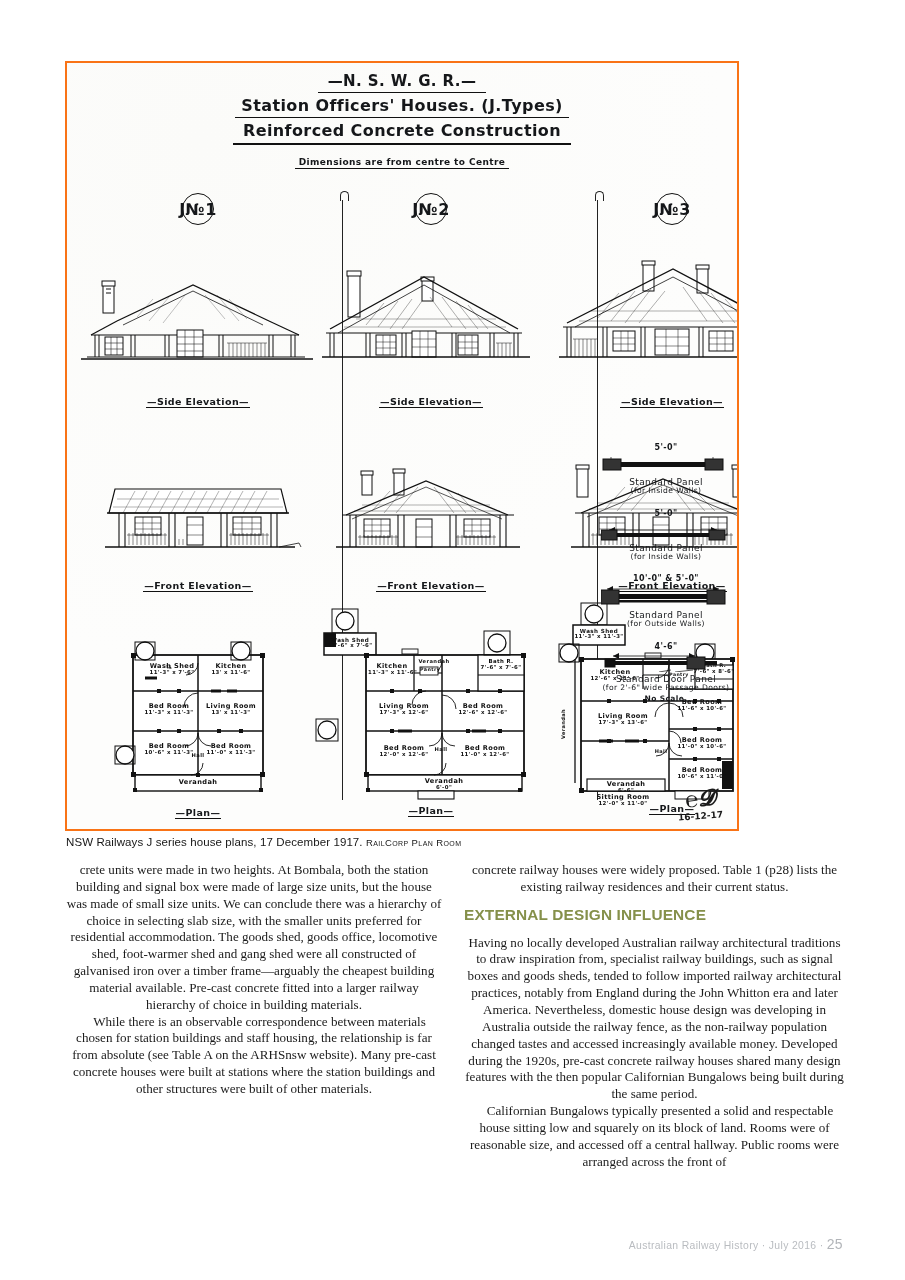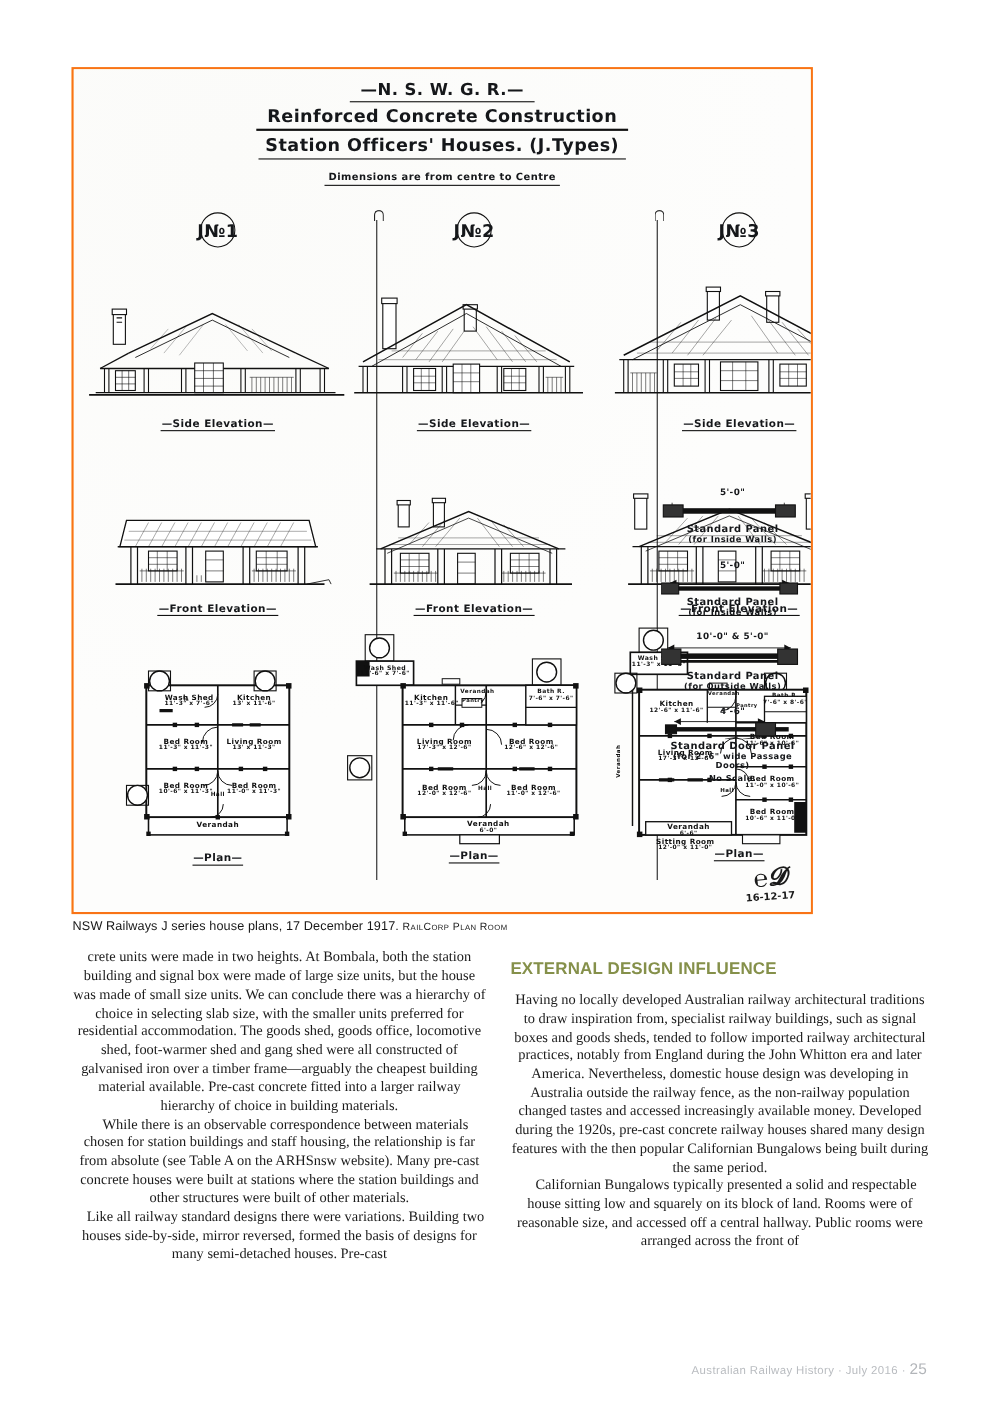--- a/index.html
+++ b/index.html
@@ -122,21 +122,21 @@
     justify-content: center;
     font-size: 16px;
     font-weight: 700;
     margin: 0 auto;
   }
 
   .draw-label {
     text-align: center;
     font-size: 9.5px;
     font-weight: 700;
-    margin-top: 3px;
+    margin-top: 19px;
   }
   .draw-label span {
     border-bottom: 1.1px solid #111;
     padding: 0 1px;
   }
 
   .elev-wrap, .plan-wrap {
     position: relative;
     width: 100%;
   }
@@ -214,21 +214,21 @@
     width: 130px;
   }
   .panel-item { margin-bottom: 13px; text-align: center; }
   .panel-dim {
     font-size: 8px;
     font-weight: 700;
     margin-bottom: 1px;
   }
   .panel-name {
     font-size: 9px;
-    font-weight: 700;
+    font-weight: 400;
     line-height: 1.12;
     margin-top: 2px;
   }
   .panel-name small { font-size: 7.6px; display: block; }
   .panel-scale { font-size: 7.5px; font-weight: 700; margin-top: 2px; }
 
   #signature {
     position: absolute;
     right: 14px;
     bottom: 8px;
@@ -266,22 +266,22 @@
   svg { display: block; }
 </style>
 </head>
 <body>
 
 <div id="figure-block">
   <div class="plan-paper"></div>
 
   <div id="title-block" class="hand">
     <div><span class="t-rail">—N. S. W. G. R.—</span></div>
+    <div><span class="t-main">Station Officers' Houses. (J.Types)</span></div>
     <div><span class="t-sub">Reinforced Concrete Construction</span></div>
-    <div><span class="t-main">Station Officers' Houses. (J.Types)</span></div>
     <div><span class="t-note">Dimensions are from centre to Centre</span></div>
   </div>
 
   <div class="col-divider" style="left:275px;"></div>
   <div class="col-divider" style="left:530px;"></div>
 
   <div class="dcol" id="dcol-1">
     <div class="type-badge hand">J№1</div>
 
     <div class="elev-wrap" style="height:130px;margin-top:22px;">
@@ -1109,24 +1109,24 @@
   </div>
 </div>
 
 <div id="figure-caption">
   <span>NSW Railways J series house plans, 17 December 1917. </span><span class="src">RailCorp Plan Room</span>
 </div>
 
 <div id="col-left">
   <p class="para">crete units were made in two heights. At Bombala, both the station building and signal box were made of large size units, but the house was made of small size units. We can conclude there was a hierarchy of choice in selecting slab size, with the smaller units preferred for residential accommodation. The goods shed, goods office, locomotive shed, foot-warmer shed and gang shed were all constructed of galvanised iron over a timber frame—arguably the cheapest building material available. Pre-cast concrete fitted into a larger railway hierarchy of choice in building materials.</p>
   <p class="para indent">While there is an observable correspondence between materials chosen for station buildings and staff housing, the relationship is far from absolute (see Table A on the ARHSnsw website). Many pre-cast concrete houses were built at stations where the station buildings and other structures were built of other materials.</p>
-  <p class="para indent">Like all railway standard designs there were variations. Building two houses side-by-side, mirror reversed, formed the basis of designs for many semi-detached houses. Pre-cast</p>
 </div>
 
 <div id="col-right">
+  <p class="para">concrete railway houses were widely proposed. Table 1 (p28) lists the existing railway residences and their current status.</p>
   <h2 class="section-head" style="color: rgb(133, 144, 74);">EXTERNAL DESIGN INFLUENCE</h2>
   <p class="para">Having no locally developed Australian railway architectural traditions to draw inspiration from, specialist railway buildings, such as signal boxes and goods sheds, tended to follow imported railway architectural practices, notably from England during the John Whitton era and later America. Nevertheless, domestic house design was developing in Australia outside the railway fence, as the non-railway population changed tastes and accessed increasingly available money. Developed during the 1920s, pre-cast concrete railway houses shared many design features with the then popular Californian Bungalows being built during the same period.</p>
   <p class="para indent">Californian Bungalows typically presented a solid and respectable house sitting low and squarely on its block of land. Rooms were of reasonable size, and accessed off a central hallway. Public rooms were arranged across the front of</p>
 </div>
 
 <div id="page-footer">
   <span>Australian Railway History · July 2016 · </span><span class="pg">25</span>
 </div>
 
 </body></html>

